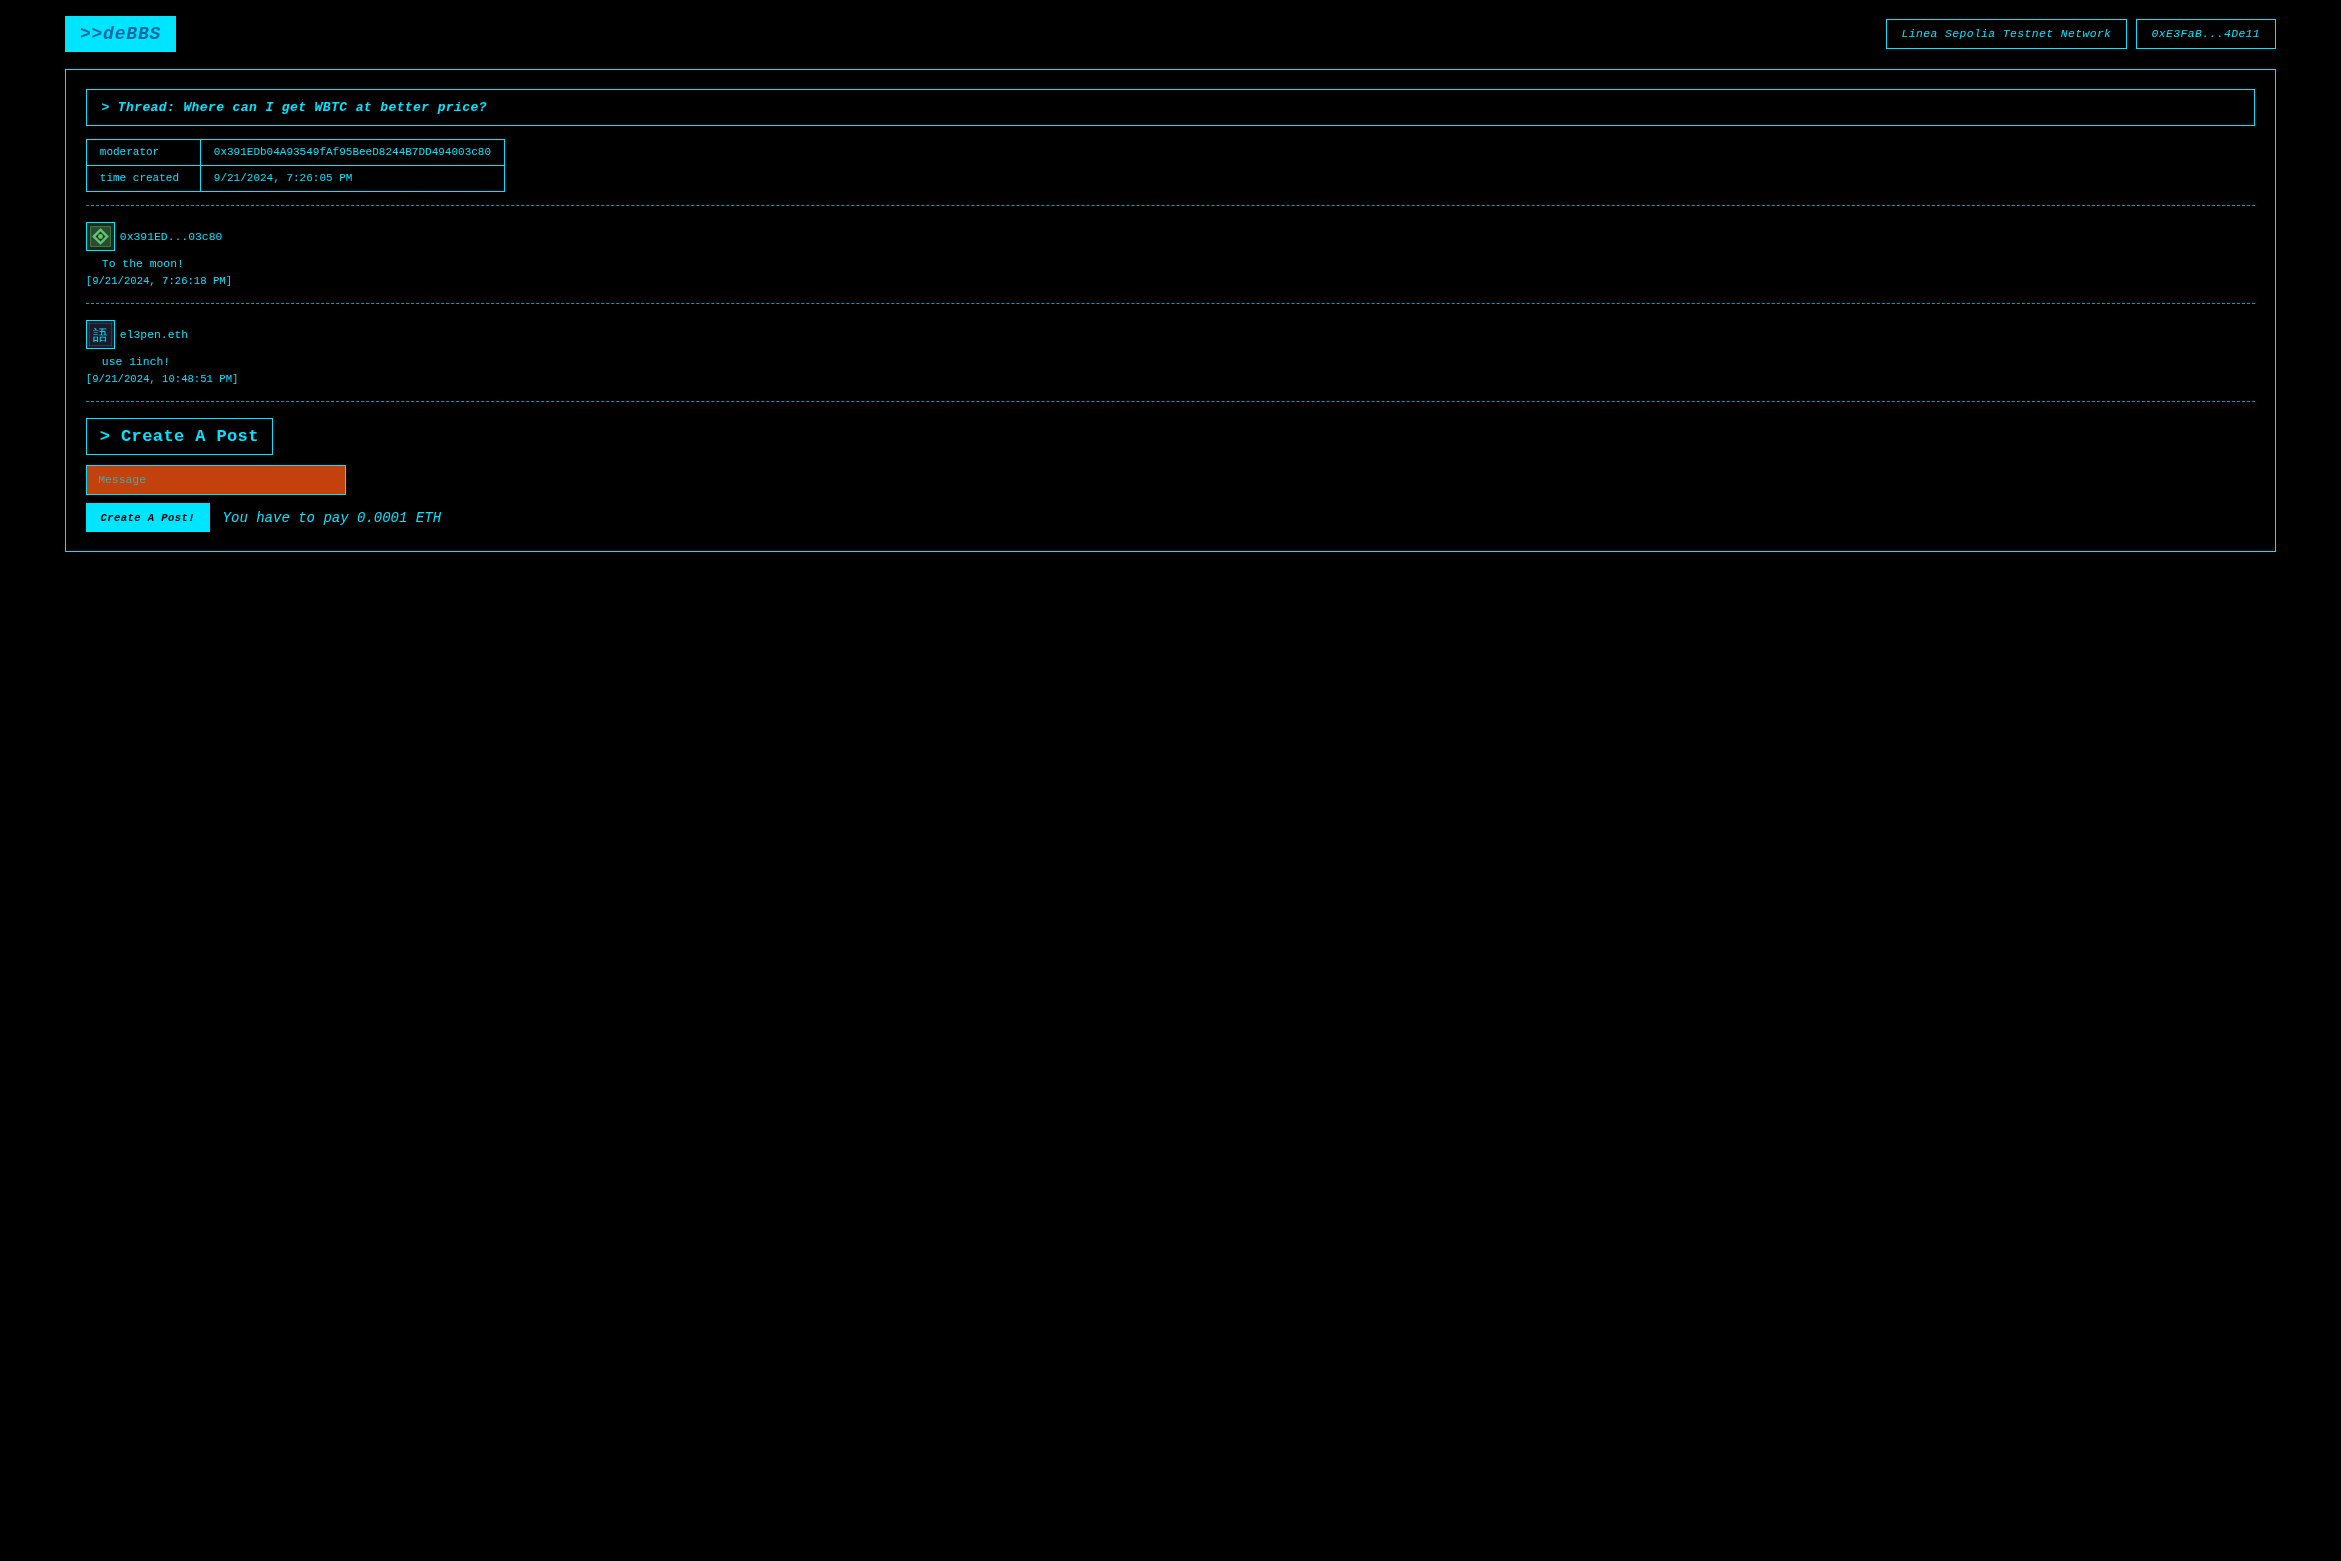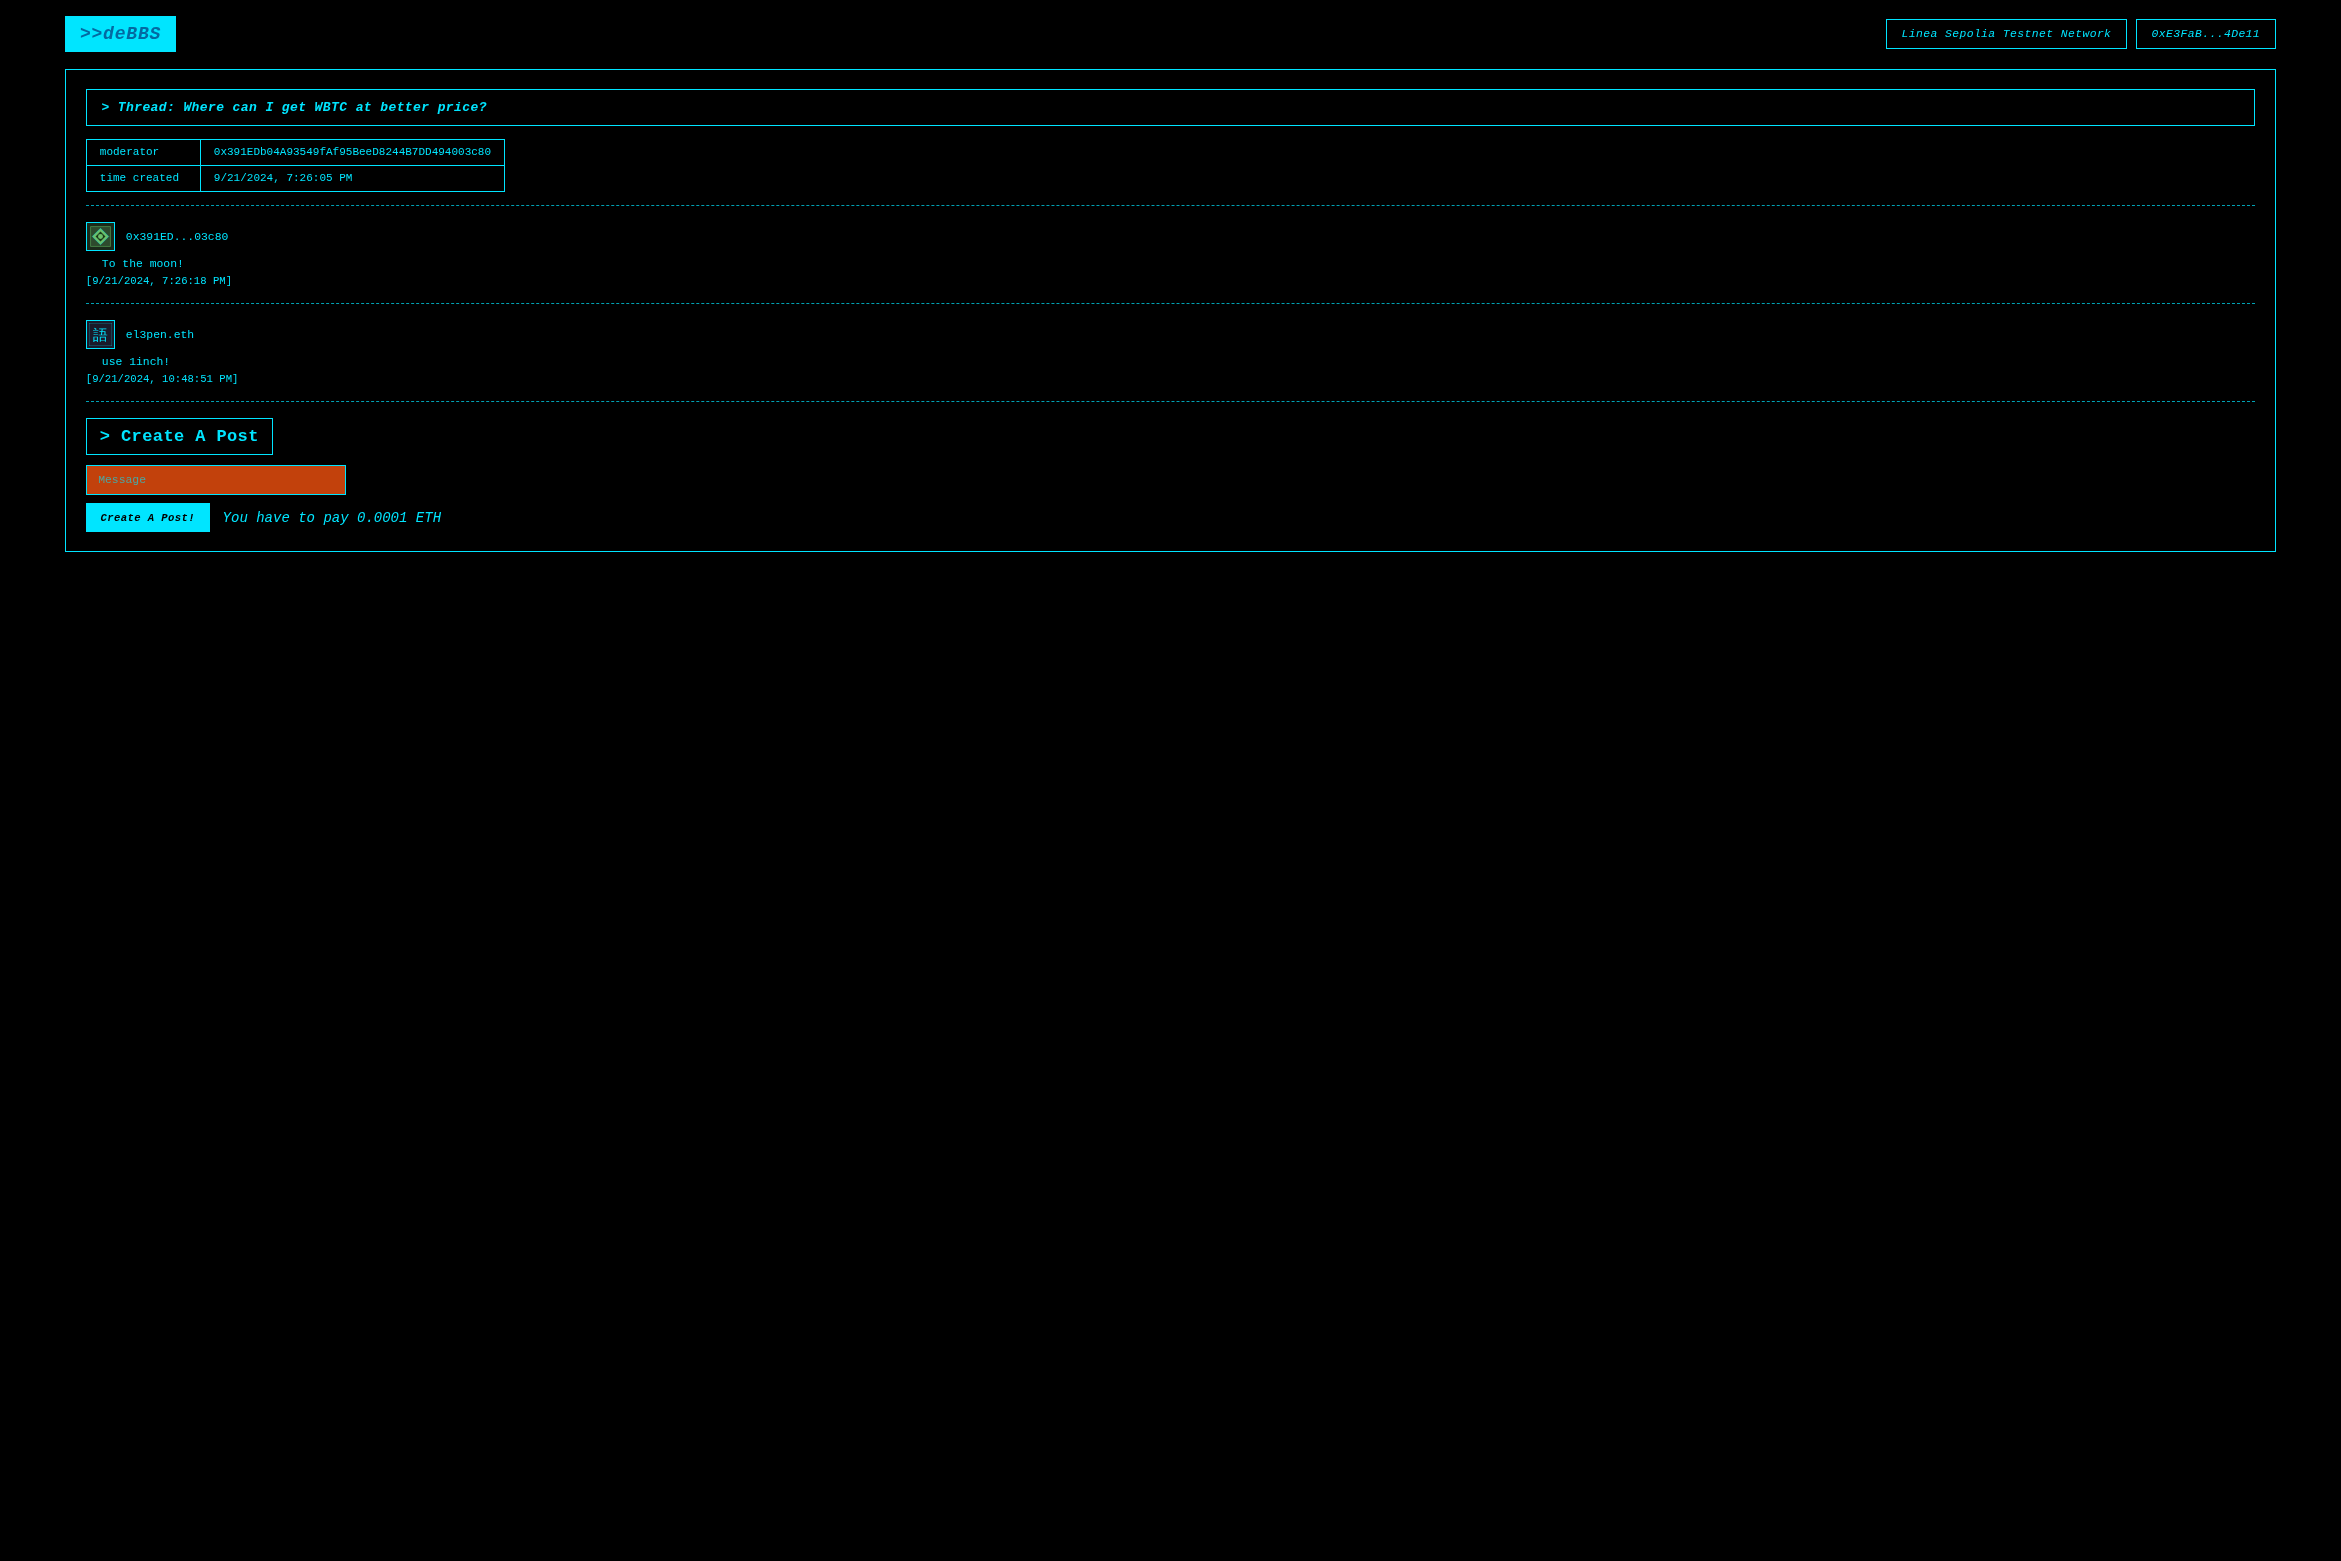--- a/index.html
+++ b/index.html
@@ -101,21 +101,21 @@
     }
 
     
     .post-item {
       padding: 6.5px 0;
     }
 
     .post-author {
       display: flex;
       align-items: center;
-      gap: 11px;
+      gap: 5px;
       margin-bottom: 6.5px;
     }
 
     .avatar {
       width: 29px;
       height: 29px;
       border: 1.2px solid #00e5ff;
       display: flex;
       align-items: center;
       justify-content: center;

